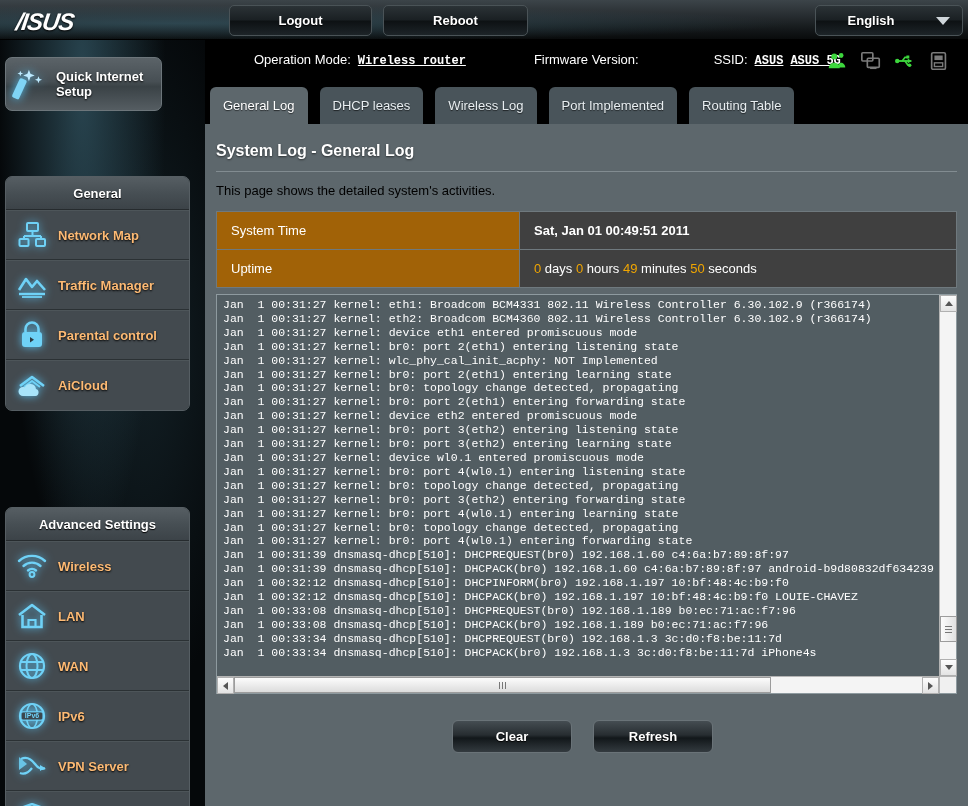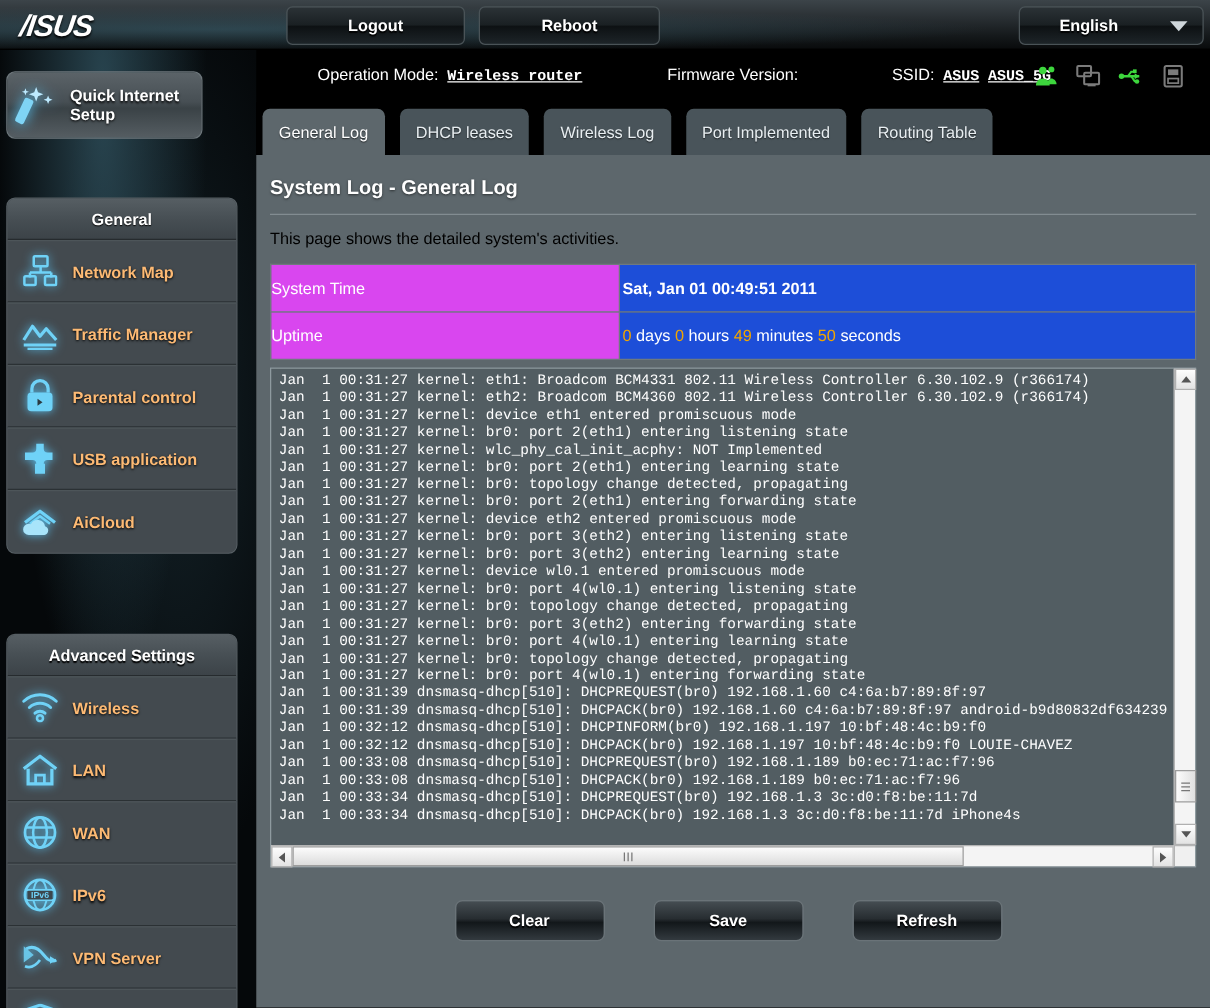--- a/index.html
+++ b/index.html
@@ -96,21 +96,21 @@
   #qis-label {
     color: #fff; font-size: 13px; font-weight: bold; line-height: 15px;
     text-shadow: 0 1px 2px #000; margin-left: 6px; width: 110px;
   }
   .menu-group {
     position: absolute; left: 5px; width: 185px;
     background: #3e4549;
     border: 1px solid #565e63; border-radius: 7px;
     overflow: hidden;
   }
-  #group-general { top: 118px; }
+  #group-general { top: 136px; }
   #group-advanced { top: 467px; }
   .group-title {
     height: 33px; display: flex; align-items: center; justify-content: center;
     color: #fff; font-size: 13px; font-weight: bold;
     background: linear-gradient(to bottom, #565e63 0%, #474f54 50%, #3c4348 100%);
     text-shadow: 0 1px 1px #000;
     border-bottom: 1px solid #262b2e;
   }
   .menu-item {
     height: 50px; display: flex; align-items: center;
@@ -165,24 +165,24 @@
   #page-desc {
     position: absolute; left: 11px; top: 59px;
     color: #000000; font-size: 13px;
   }
   #info-table {
     position: absolute; left: 11px; top: 87px; width: 741px;
     border-collapse: collapse;
   }
   #info-table td { height: 38px; font-size: 13px; border: 1px solid #6f797e; }
   .it-key {
-    width: 279px; background: #d946ef; color: #ffffff; 
+    width: 303px; background: #a16207; color: #ffffff; padding-left: 14px;
   }
   .it-val {
-    background: #1d4ed8; color: #ffffff; padding-left: 2px; font-weight: bold;
+    background: #404040; color: #ffffff; padding-left: 14px; font-weight: bold;
   }
   .it-val.plain { font-weight: normal; }
   .num { color: #f0a500; }
   #log-wrap {
     position: absolute; left: 11px; top: 170px; width: 741px; height: 400px;
     background: #52five;
     background: #525d62;
     border: 1px solid #8e9a9f;
   }
   #log-text {
@@ -224,21 +224,21 @@
     background: linear-gradient(to bottom,#fcfcfc,#dcdcdc);
     border:1px solid #9c9c9c; display:flex;align-items:center;justify-content:center;
     cursor:pointer;
   }
   #corner-box {
     position:absolute; right:0; bottom:0; width:17px; height:17px;
     background:#f0f0f0; border-left:1px solid #b4b4b4; border-top:1px solid #b4b4b4;
   }
   #btnrow {
     position: absolute; left: 0; top: 596px; width: 755px;
-    display: flex; justify-content: center; gap: 39px;
+    display: flex; justify-content: center; gap: 21px;
   }
   .act-btn {
     width: 120px; height: 33px;
     background: linear-gradient(to bottom, #454d52 0%, #272d31 45%, #12171a 55%, #333a3f 100%);
     border: 1px solid #6a7378; border-radius: 6px;
     color: #fff; font-size: 13px; font-weight: bold;
     display: flex; align-items: center; justify-content: center;
     text-shadow: 0 1px 1px #000; cursor: pointer;
   }
 </style>
@@ -341,29 +341,20 @@
       <span class="mi-icon">
         <svg width="26" height="28" viewBox="0 0 26 28">
           <path d="M6.5 11V8a6.5 6.5 0 0113 0v3" stroke="#6fd2f7" stroke-width="2.6" fill="none"></path>
           <rect x="3" y="11" width="20" height="15" rx="3" fill="#6fd2f7"></rect>
           <path d="M11 16l4 2.8-4 2.8z" fill="#2b3a41"></path>
         </svg>
       </span>
       <span class="mi-label">Parental control</span>
     </div>
 
-    <div class="menu-item">
-      <span class="mi-icon">
-        <svg width="28" height="28" viewBox="0 0 28 28">
-          <path d="M11 2h6v4a3 3 0 003 3h4v6h-4a3 3 0 00-3 3v4h-6v-4a3 3 0 00-3-3H2v-6h6a3 3 0 003-3z" fill="#6fd2f7"></path>
-          <path d="M10 18h8v8h-8z" fill="#6fd2f7"></path>
-        </svg>
-      </span>
-      <span class="mi-label">USB application</span>
-    </div>
 
     <div class="menu-item">
       <span class="mi-icon">
         <svg width="30" height="26" viewBox="0 0 30 26">
           <path d="M3 13L15 4l12 9" stroke="#6fd2f7" stroke-width="2.6" fill="none" stroke-linejoin="round"></path>
           <path d="M7 14l8-6 8 6" stroke="#6fd2f7" stroke-width="2" fill="none" stroke-linejoin="round"></path>
           <path d="M6 23a4.5 4.5 0 010-9c.6 0 1.2.1 1.7.3A6 6 0 0119 16a3.6 3.6 0 01-.5 7z" fill="#a8e4fa"></path>
         </svg>
       </span>
       <span class="mi-label">AiCloud</span>
@@ -531,17 +522,16 @@
         <div class="sb-btn" style="position:absolute;right:0;top:0">
             <span class="sb-arrow-right"></span>
           </div>
       </div>
 
       <div id="corner-box"></div>
     </div>
 
     <div id="btnrow">
       <div class="act-btn">Clear</div>
-      <div class="act-btn">Save</div>
       <div class="act-btn">Refresh</div>
     </div>
   </div>
 </div>
 
 </body></html>

